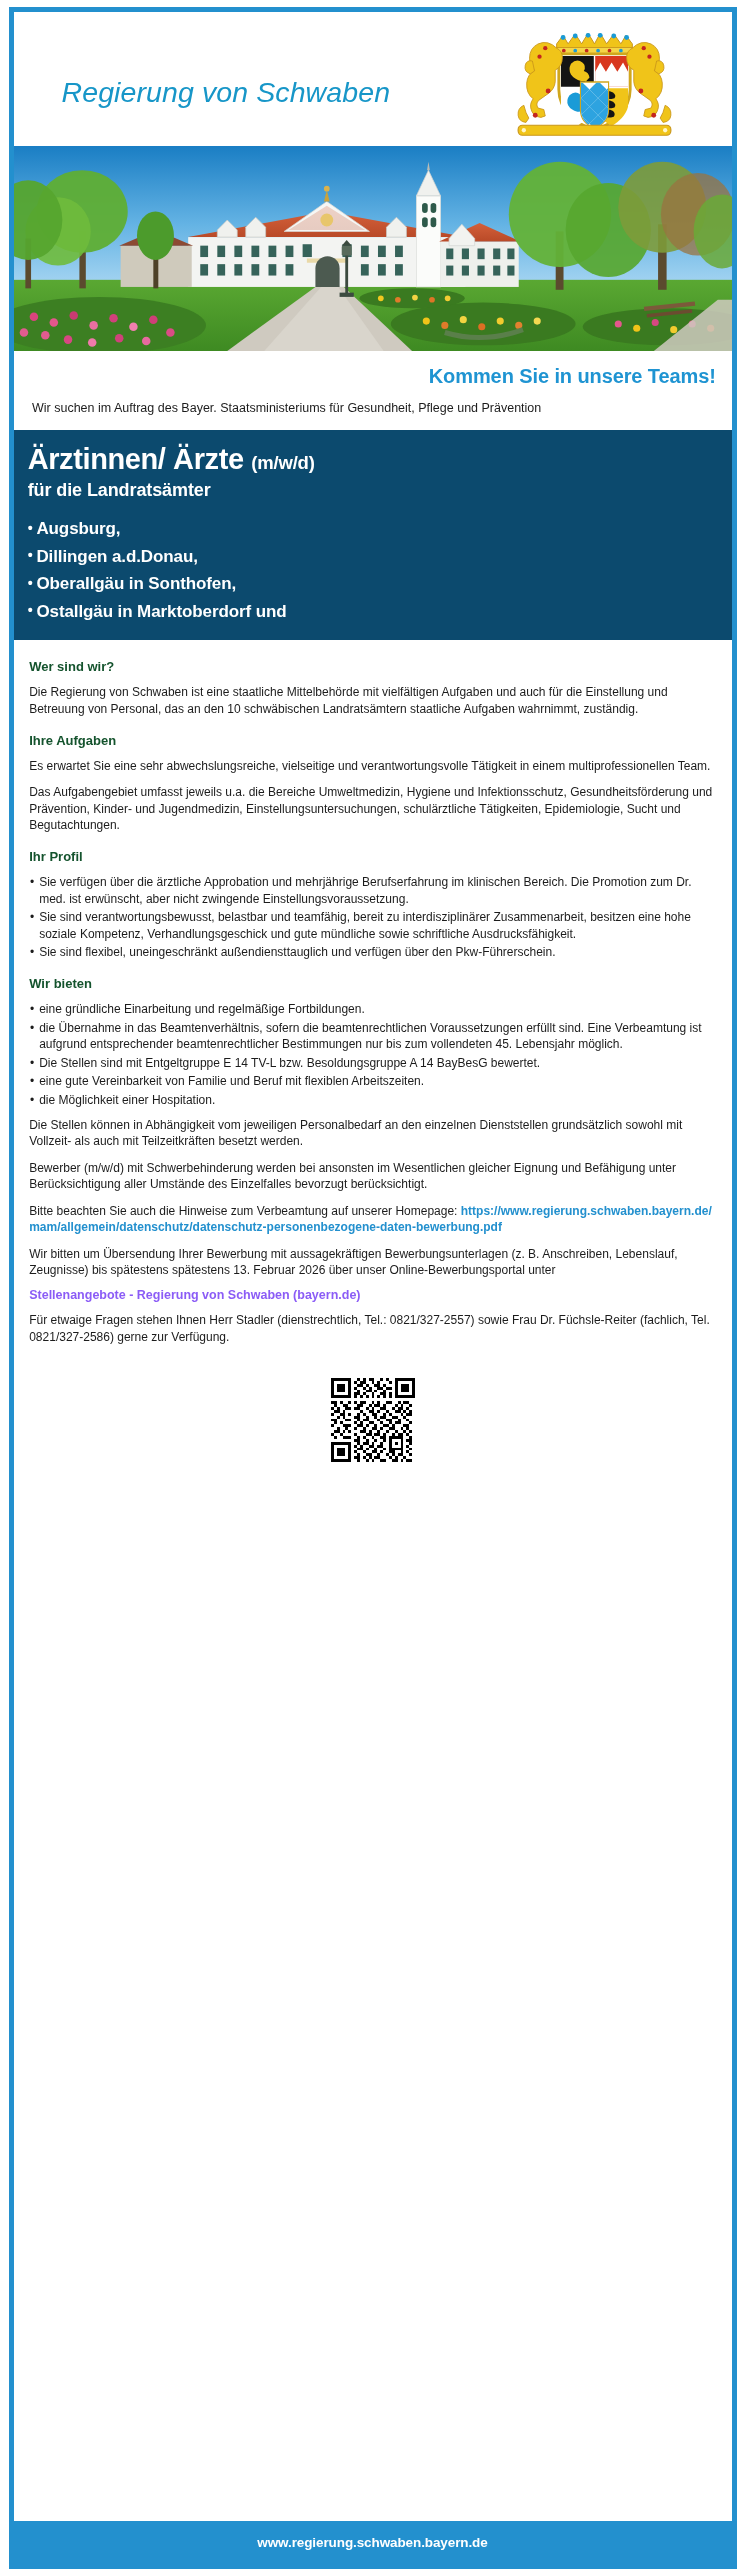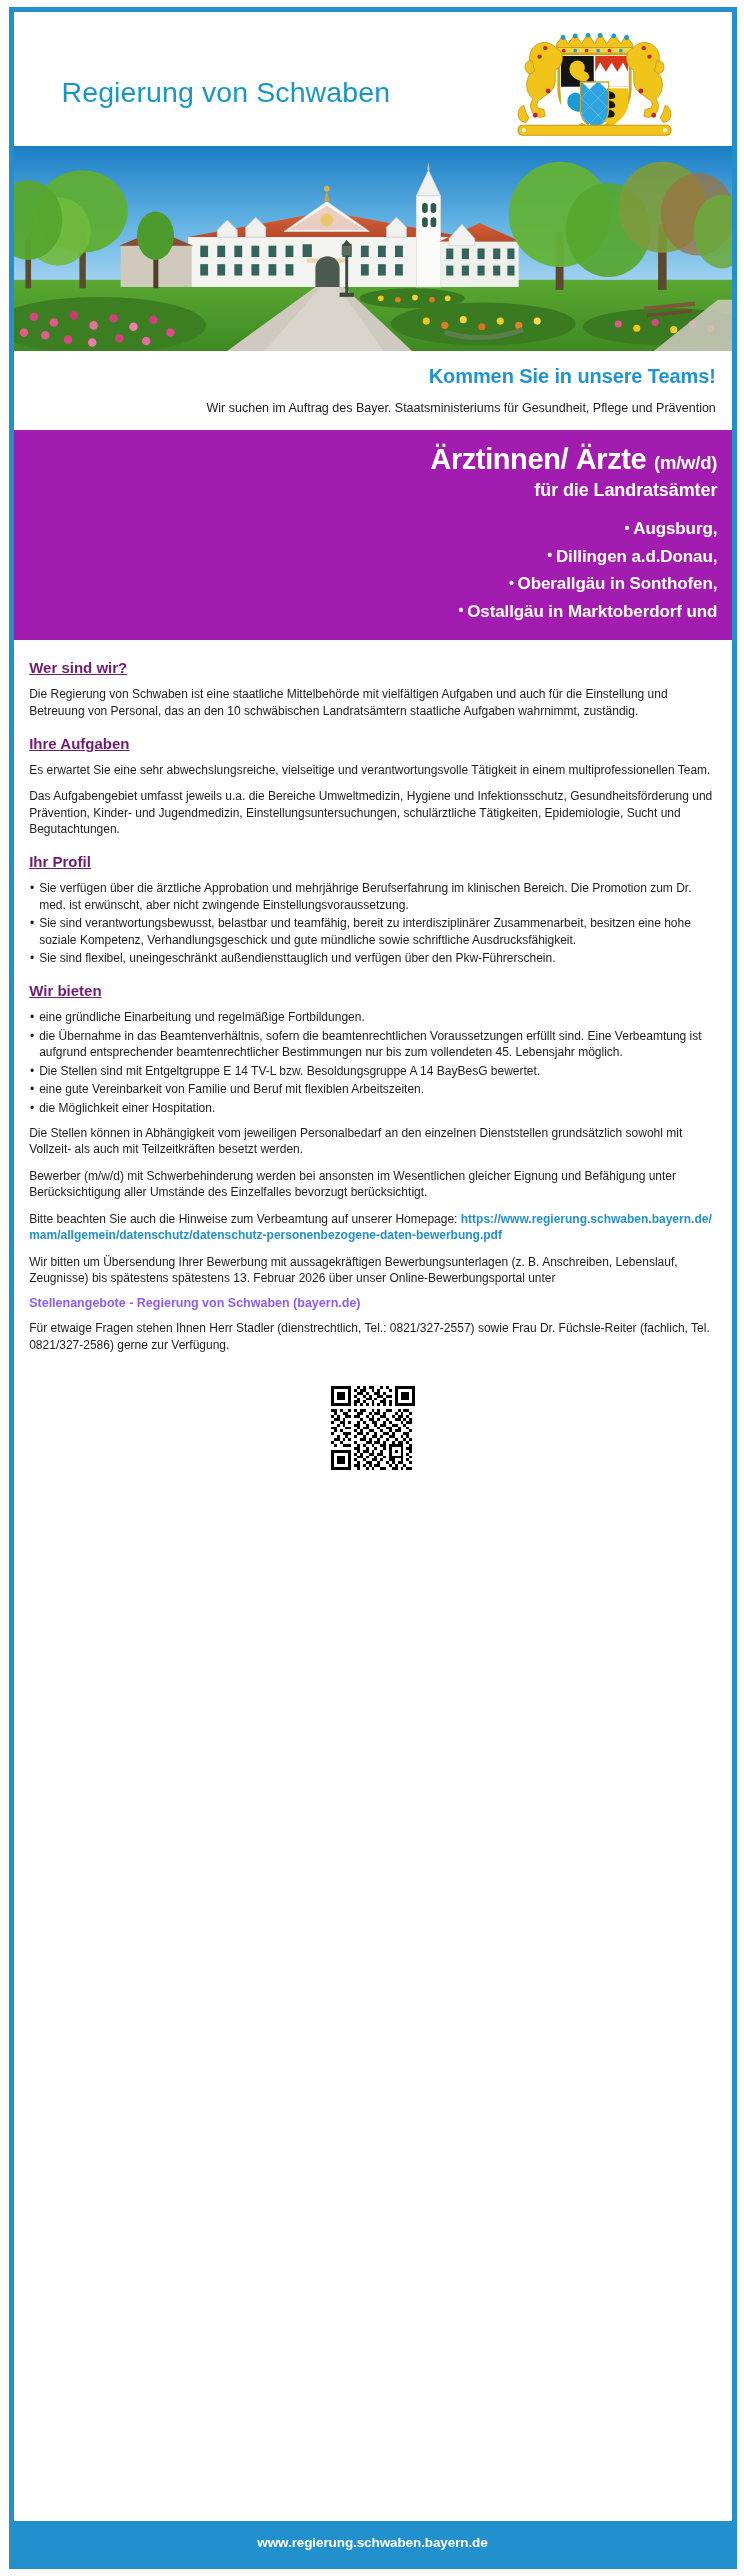--- a/index.html
+++ b/index.html
@@ -37,20 +37,21 @@
   
   .header {
     position: relative;
     height: 134px;
     background: #ffffff;
     display: flex;
     align-items: center;
     justify-content: flex-start;
     padding-left: 48px;
     box-sizing: border-box;
+    font-style: italic;
   }
   .header-title {
     font-size: 28.5px;
     font-weight: 400;
     color: #1796c8;
     letter-spacing: 0.1px;
     line-height: 1.1;
     margin-top: 27px;
   }
   
@@ -82,28 +83,27 @@
     font-size: 20px;
     font-weight: bold;
     margin: 4.3px 0 11.4px 0;
     letter-spacing: -0.1px;
   }
   .intro-text {
     font-size: 12.5px;
     color: #1c1c1c;
     line-height: 1.32;
     margin: 0 0 8.5px 2.8px;
-    text-align: right;
   }
 
   
   .bluebox {
-    background: #a21caf;
+    background: #0c4a6e;
     color: #ffffff;
-    text-align: right;
+    text-align: left;
     padding: 10px 14.2px 14.2px 14.2px;
   }
   .job-title {
     font-size: 29px;
     font-weight: bold;
     line-height: 1.12;
     letter-spacing: -0.4px;
     margin: 2.8px 0 2.8px 0;
   }
   .job-title .mwd {
@@ -133,25 +133,24 @@
     font-size: 14.2px;
     vertical-align: 1.4px;
   }
 
   
   .body {
     padding: 17px 15.7px 7.1px 15.7px;
     color: #1c1c1c;
   }
   h3.sec {
-    color: #701a75;
-    font-size: 15px;
+    color: #14532d;
+    font-size: 13px;
     font-weight: bold;
     margin: 15.7px 0 10px 0;
-    text-decoration: underline;
   }
   h3.sec:first-child { margin-top: 2.8px; }
   p.para {
     font-size: 12px;
     line-height: 1.37;
     margin: 0 0 10px 0;
     color: #1c1c1c;
   }
   p.para.bold { font-weight: normal; }
   ul.bul {

